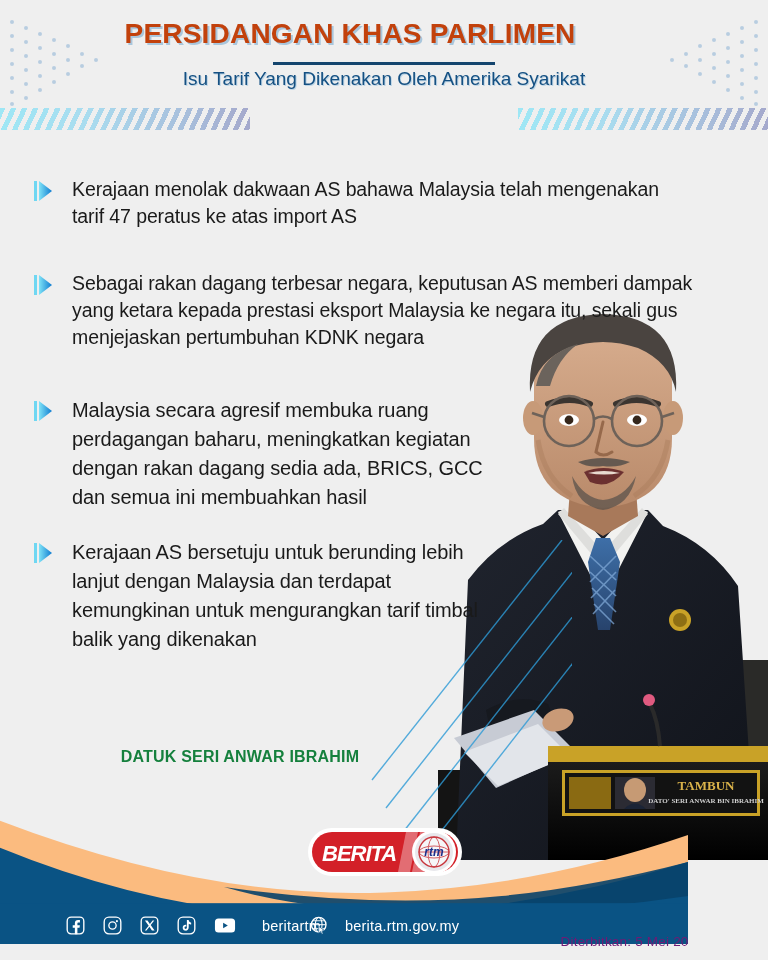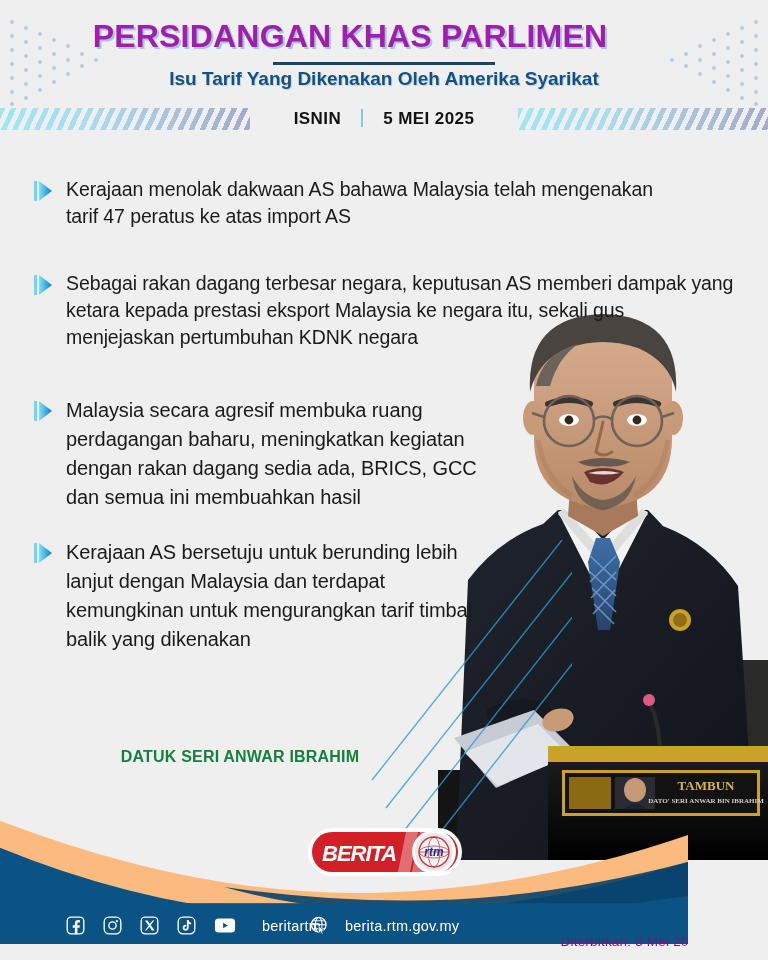--- a/index.html
+++ b/index.html
@@ -12,51 +12,51 @@
   }
   #poster { position:absolute; inset:0; width:768px; height:960px; background:#EFEFEF; overflow:hidden; }
 
   
   .header { position:absolute; left:0; top:0; width:768px; height:145px; background:#EFEFEF; }
   .dots-left  { position:absolute; left:6px;  top:14px; width:110px; height:95px; opacity:.85; }
   .dots-right { position:absolute; right:6px; top:14px; width:110px; height:95px; opacity:.85; }
 
   .title {
     position:absolute; left:0; top:18px; width:700px; text-align:center;
-    font-size:32px; font-weight:bold; letter-spacing:.2px;
-    color:#a21caf;
+    font-size:28px; font-weight:bold; letter-spacing:.2px;
+    color:#c2410c;
     text-shadow: 2px 2px 0 #A9C6DC;
     font-family:"Liberation Sans", sans-serif;
   }
   .title-rule {
     position:absolute; left:50%; transform:translateX(-50%); top:62px;
     width:222px; height:3px; background:#14456E;
   }
   .subtitle {
     position:absolute; left:0; top:68px; width:768px; text-align:center;
-    font-size:19px; font-weight:bold; color:#155082;
+    font-size:19px; font-weight:normal; color:#155082;
     text-shadow: 1px 1px 0 #BBD4E6;
   }
   .stripes-grad { position:absolute; top:108px; height:22px;
     background:linear-gradient(to right, #9EE7F5 0%, #A9DCEF 35%, #A8C2DE 70%, #A5A9CC 100%);
     -webkit-mask-image: repeating-linear-gradient(115deg, #000 0px, #000 5px, transparent 5px, transparent 10px);
             mask-image: repeating-linear-gradient(115deg, #000 0px, #000 5px, transparent 5px, transparent 10px);
   }
   .stripes-grad.left { left:0; width:250px; }
   .stripes-grad.right { right:0; width:250px; }
 
   .datebar { position:absolute; left:0; top:106px; width:768px; text-align:center;
      font-size:17px; font-weight:bold; color:#111; letter-spacing:.4px; line-height:26px; }
   .datebar .sep { display:inline-block; width:2px; height:18px; background:#7FC9E8;
      vertical-align:-3px; margin:0 15px; }
 
   
   .content { position:absolute; left:0; top:148px; width:768px; height:700px; }
 
-  .bullet { position:absolute; display:flex; gap:14px; }
+  .bullet { position:absolute; display:flex; gap:20px; }
   .bullet .arrow { flex:0 0 auto; margin-top:4px; width:18px; height:22px; }
   .bullet .txt {
     font-size:19.5px; line-height:27px; color:#1A1A1A; font-weight:400;
     letter-spacing:-.1px;
   }
   .b1 { left:34px; top:28px;  width:640px; }
   .b2 { left:34px; top:122px; width:700px; }
   .b3 { left:34px; top:248px; width:480px; }
   .b3 .txt { font-size:20px; line-height:29px; }
   .b4 { left:34px; top:390px; width:460px; }
@@ -155,25 +155,20 @@
       </g>
     </svg>
 
     <div class="title">PERSIDANGAN KHAS PARLIMEN</div>
     <div class="title-rule"></div>
     <div class="subtitle">Isu Tarif Yang Dikenakan Oleh Amerika Syarikat</div>
 
     <div class="stripes-grad left"></div>
     <div class="stripes-grad right"></div>
 
-    <div class="datebar">
-      <span>ISNIN</span>
-      <span class="sep"></span>
-      <span>5 MEI 2025</span>
-    </div>
   </div>
 
   <div class="photo-wrap">
     <svg viewBox="0 0 330 560" width="330" height="560">
       <defs>
         <linearGradient id="suitG" x1="0" y1="0" x2="1" y2="1">
           <stop offset="0" stop-color="#20242E"></stop>
             <stop offset="1" stop-color="#10131A"></stop>
         </linearGradient>
         <linearGradient id="skinG" x1="0" y1="0" x2="0" y2="1">

